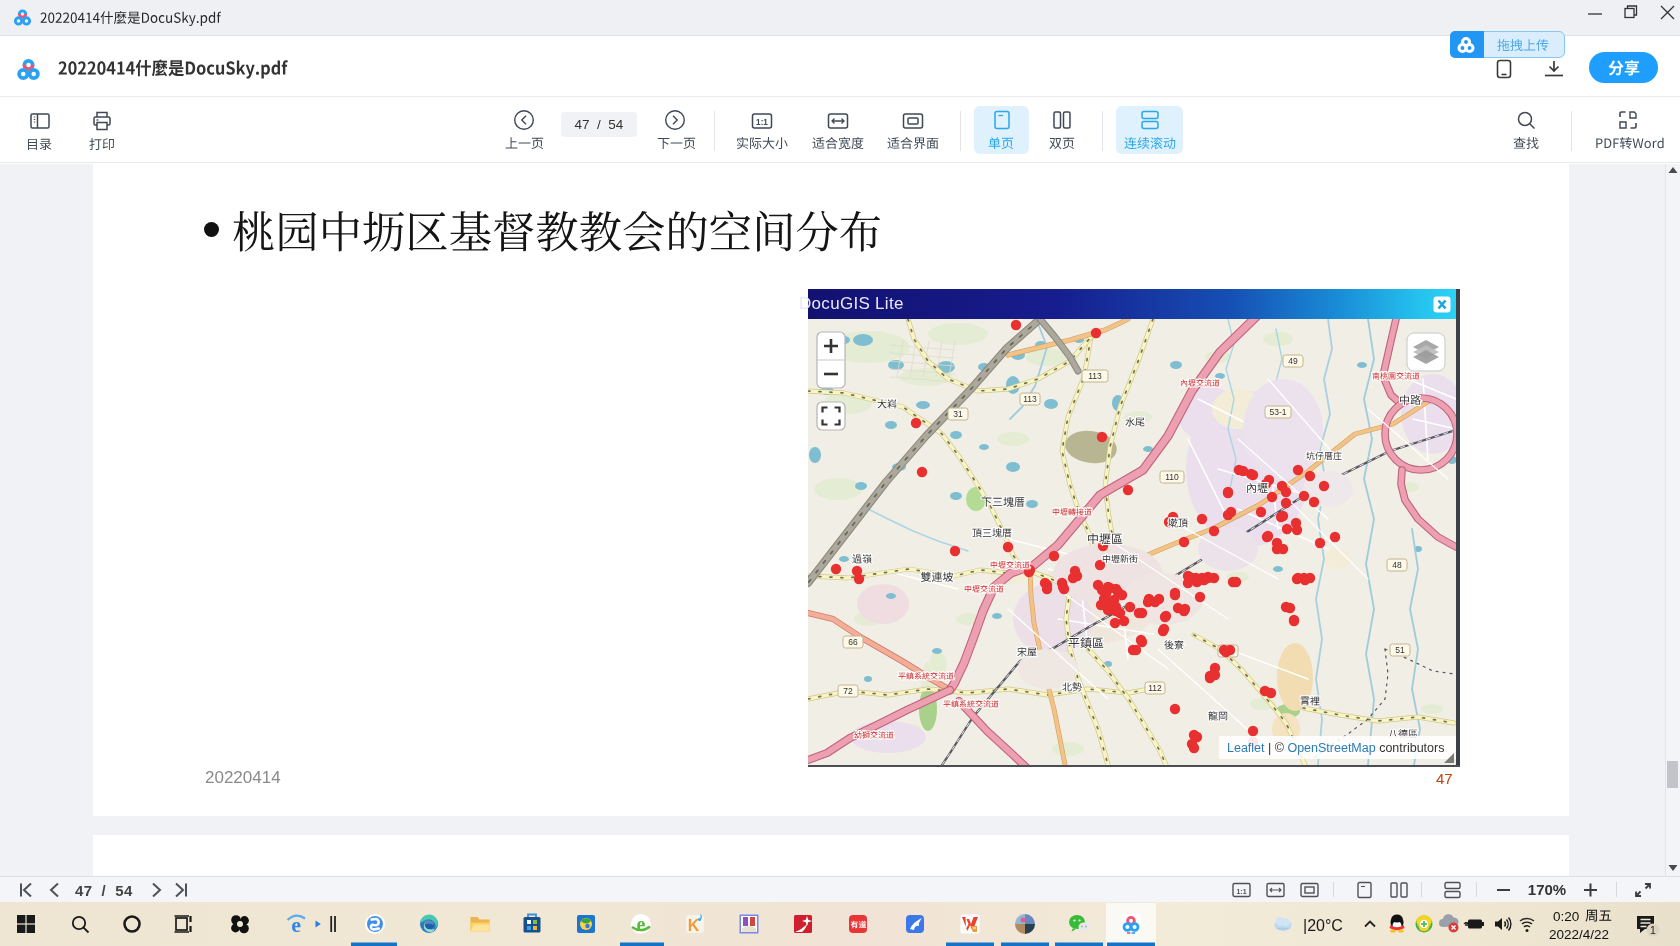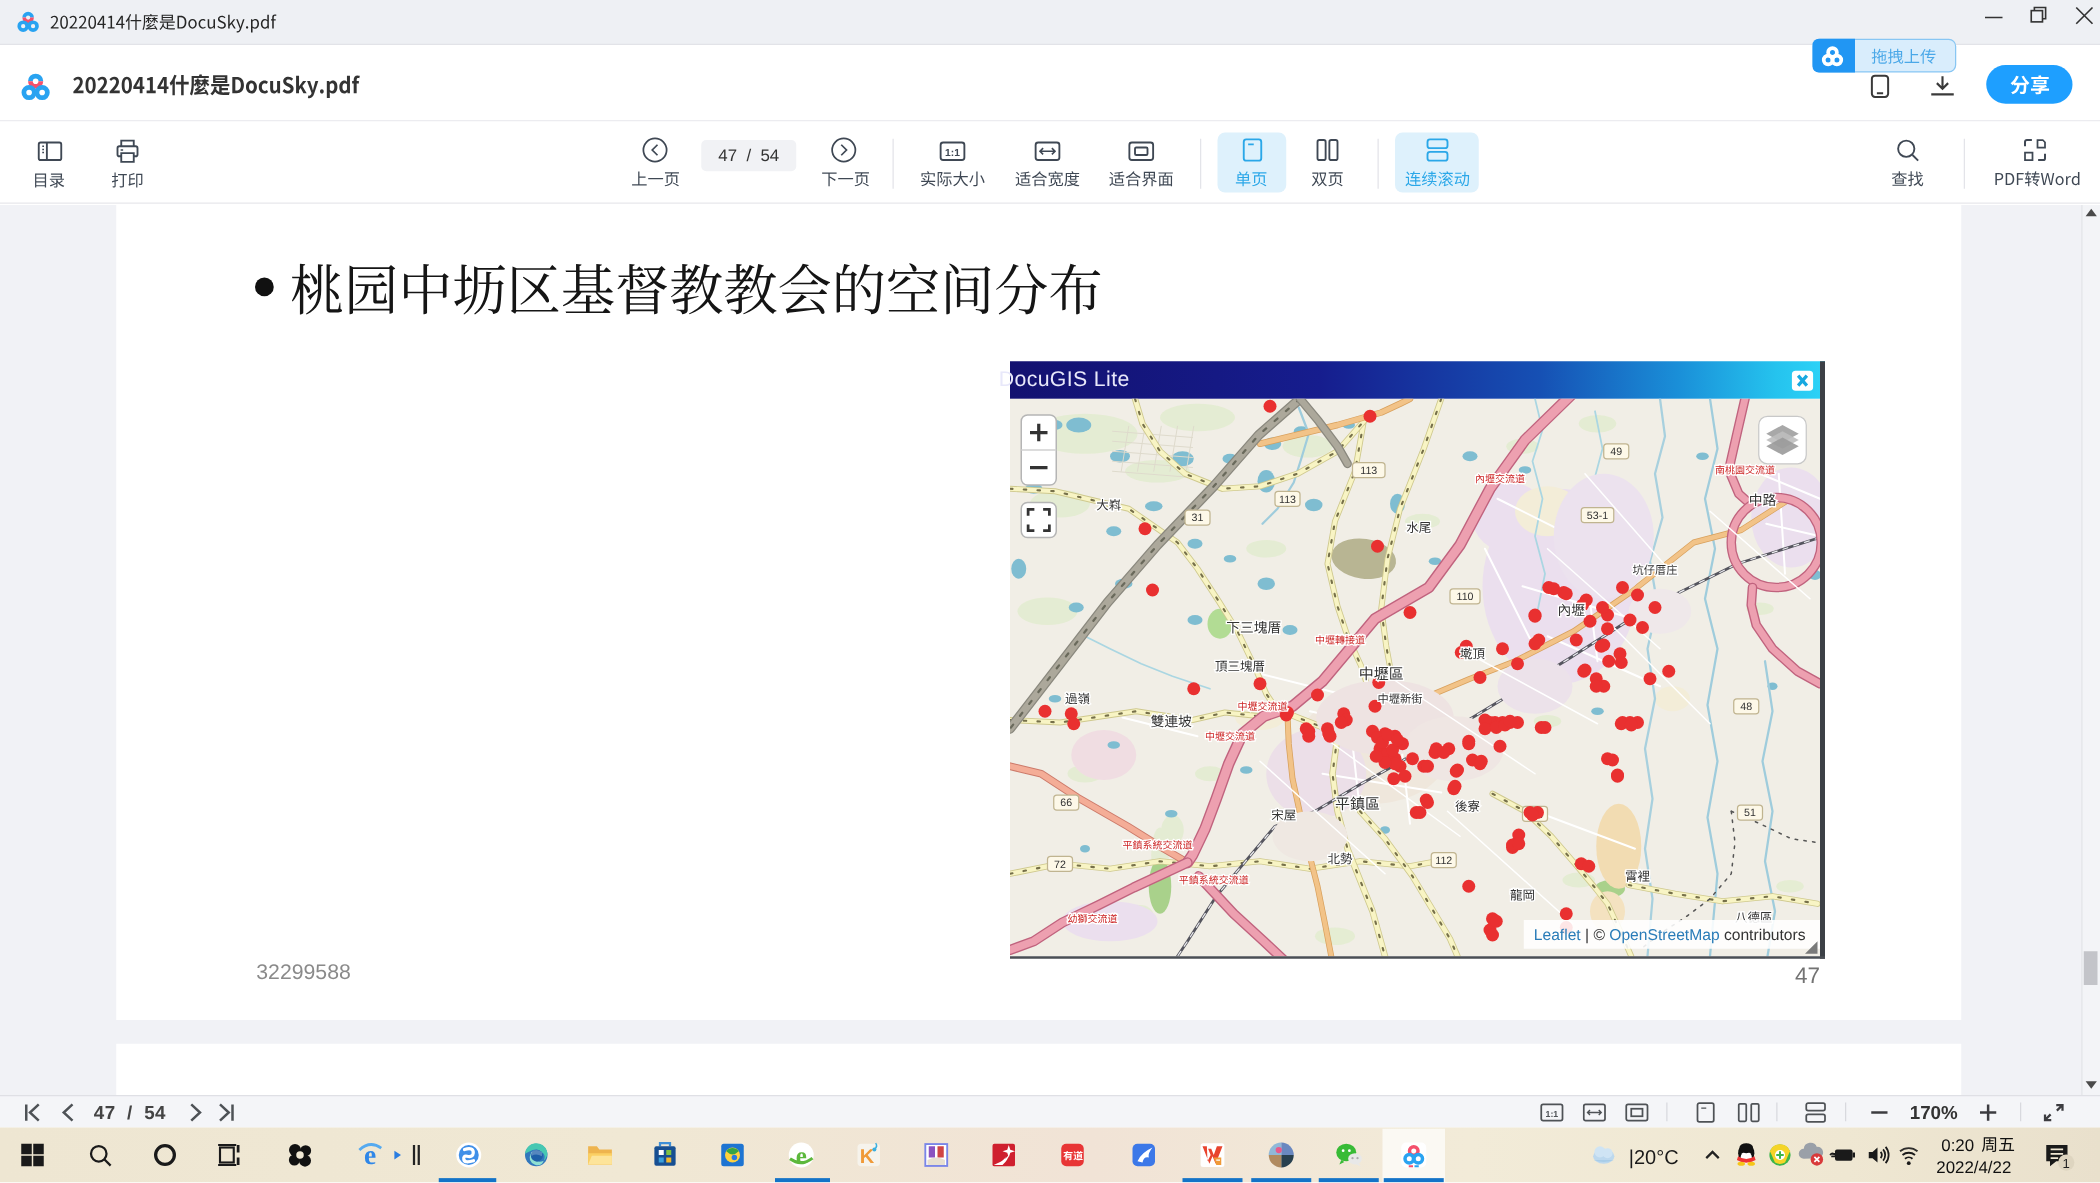--- a/index.html
+++ b/index.html
@@ -217,22 +217,22 @@
   </svg>
 <div class="abs" style="left:0;top:164px;width:1665px;height:712px;background:#f1f2f6"></div>
 <div class="abs" style="left:93px;top:164px;width:1476px;height:652px;background:#fff"></div>
 <div class="abs" style="left:93px;top:835px;width:1476px;height:41px;background:#fff"></div>
 <div class="abs" style="left:204px;top:222px;width:15px;height:15px;background:#111;border-radius:50%"></div>
 <svg style="position:absolute;left:232.0px;top:204.0px;overflow:visible" width="650" height="57">
     <g transform="translate(0,44.00) scale(0.043340,-0.044000)">
       <path fill="#151515" d="M377 671 365 664C398 615 438 536 444 476C503 423 562 556 377 671ZM299 659 258 605H245V803C270 807 278 817 280 832L183 842V605H36L44 575H167C144 428 103 282 35 167L50 154C107 223 151 302 183 388V-80H196C218 -80 245 -64 245 -55V459C274 419 305 366 314 325C372 279 427 397 245 485V575H351C365 575 374 580 377 591C348 620 299 659 299 659ZM771 822 675 833V22C675 -26 690 -45 755 -45L819 -46C930 -46 960 -36 960 -8C960 4 954 10 932 19L929 132H916C908 87 897 33 891 22C887 15 882 13 875 13C866 12 846 12 820 12H768C740 12 735 19 735 40V365C782 319 832 256 848 205C917 157 959 301 735 393V484C793 527 855 583 887 617C907 611 921 619 926 628L841 682C820 642 776 574 735 518V795C760 799 769 808 771 822ZM611 824 516 834V378C436 323 358 271 325 251L379 182C388 188 393 200 392 211C442 265 484 314 516 350C514 160 459 29 294 -66L306 -80C512 15 575 157 576 361V797C601 800 609 810 611 824Z M1256 623 1264 593H1721C1735 593 1745 598 1748 609C1714 638 1663 676 1663 676L1617 623ZM1099 775V-76H1110C1139 -76 1163 -59 1163 -50V-8H1836V-66H1845C1868 -66 1900 -48 1900 -40V733C1920 737 1937 745 1944 753L1863 817L1826 775H1169L1099 809ZM1836 21H1163V746H1836ZM1208 467 1216 437H1381C1375 286 1342 188 1203 106L1210 92C1380 160 1437 260 1449 437H1537V174C1537 131 1547 116 1606 116H1668C1769 116 1793 128 1793 154C1793 166 1790 174 1771 181L1768 301H1755C1746 250 1736 197 1730 184C1726 176 1723 174 1716 174C1709 173 1691 173 1669 173H1622C1600 173 1598 176 1598 187V437H1770C1785 437 1794 442 1797 453C1762 484 1709 523 1709 523L1661 467Z M2822 334H2530V599H2822ZM2567 827 2463 838V628H2179L2106 662V210H2117C2145 210 2172 226 2172 233V305H2463V-78H2476C2502 -78 2530 -62 2530 -51V305H2822V222H2832C2854 222 2888 237 2889 243V586C2909 590 2925 598 2932 606L2849 670L2812 628H2530V799C2556 803 2564 813 2567 827ZM2172 334V599H2463V334Z M3719 685 3622 696V555V502H3473L3482 472H3621C3614 284 3578 73 3400 -68L3414 -82C3631 50 3674 277 3682 472H3844C3838 194 3824 49 3797 20C3788 12 3781 9 3763 9C3745 9 3692 14 3660 16L3659 -1C3689 -6 3720 -15 3732 -25C3744 -35 3747 -53 3747 -72C3783 -72 3819 -60 3843 -34C3884 10 3900 156 3906 465C3928 467 3940 472 3947 480L3872 542L3835 502H3683L3684 552V659C3709 661 3717 672 3719 685ZM3882 822 3835 763H3472L3398 796V477C3398 271 3368 80 3201 -71L3215 -83C3433 63 3460 284 3460 478V733H3942C3956 733 3966 738 3969 749C3935 780 3882 822 3882 822ZM3293 612 3251 554H3229V789C3255 793 3263 802 3266 816L3165 827V554H3033L3041 525H3165V199C3107 178 3059 161 3031 153L3081 70C3090 74 3097 84 3100 96C3216 163 3303 218 3362 257L3356 270L3229 222V525H3343C3357 525 3366 530 3369 541C3341 570 3293 612 3293 612Z M4839 816 4795 759H4185L4107 793V5C4096 -1 4085 -9 4079 -16L4155 -66L4181 -28H4930C4944 -28 4953 -23 4956 -12C4922 20 4867 64 4867 64L4818 1H4173V730H4895C4908 730 4917 735 4920 746C4890 776 4839 816 4839 816ZM4788 622 4689 670C4654 588 4611 510 4562 438C4497 489 4415 544 4312 603L4298 592C4366 536 4449 463 4526 386C4442 272 4346 176 4254 110L4265 96C4373 156 4477 239 4568 344C4636 274 4695 203 4728 146C4803 102 4829 212 4612 398C4661 461 4706 531 4745 608C4769 604 4783 611 4788 622Z M5654 837V719H5345V799C5370 803 5379 813 5382 827L5280 837V719H5086L5095 690H5280V348H5042L5051 319H5294C5235 227 5146 144 5037 85L5048 68C5190 126 5308 210 5380 319H5640C5703 215 5809 126 5921 82C5927 111 5944 130 5972 143L5974 155C5868 180 5739 239 5671 319H5933C5947 319 5957 324 5960 335C5926 367 5872 410 5872 410L5824 348H5720V690H5897C5910 690 5919 695 5922 706C5890 736 5838 778 5838 778L5792 719H5720V799C5745 803 5755 813 5757 827ZM5345 690H5654V597H5345ZM5464 270V148H5245L5253 119H5464V-26H5088L5097 -54H5890C5903 -54 5913 -49 5916 -38C5882 -7 5824 36 5824 36L5776 -26H5531V119H5728C5742 119 5751 124 5754 135C5724 163 5676 201 5676 201L5633 148H5531V235C5553 237 5561 247 5563 260ZM5345 348V444H5654V348ZM5345 567H5654V474H5345Z M6250 538 6164 576C6134 498 6087 429 6044 388L6056 376C6113 405 6170 458 6211 523C6232 520 6245 528 6250 538ZM6377 569 6366 561C6398 529 6440 473 6456 433C6517 391 6567 510 6377 569ZM6485 681 6441 627H6326V712H6493C6507 712 6516 717 6519 728C6490 756 6445 791 6445 791L6404 741H6326V801C6351 804 6361 813 6363 827L6264 838V627H6061L6069 598H6272V368H6282C6314 368 6334 381 6334 385V598H6538C6552 598 6562 603 6565 614C6534 643 6485 681 6485 681ZM6816 759H6534L6543 729H6589C6611 648 6643 580 6686 525C6625 466 6547 418 6450 383L6458 368C6565 396 6650 436 6718 488C6767 437 6828 398 6903 367C6912 396 6932 414 6959 418L6961 428C6884 450 6816 482 6760 525C6819 580 6861 646 6892 721C6915 723 6925 725 6933 734L6860 799ZM6817 729C6795 666 6763 610 6720 560C6673 606 6636 662 6613 729ZM6720 320V237H6275V320ZM6275 -59V-21H6720V-76H6730C6752 -76 6784 -60 6785 -54V311C6802 314 6817 321 6823 328L6746 388L6711 349H6281L6211 382V-82H6221C6249 -82 6275 -66 6275 -59ZM6275 8V94H6720V8ZM6275 123V207H6720V123Z M7039 554 7047 524H7319C7292 488 7263 453 7232 419H7082L7091 389H7204C7150 335 7092 285 7029 243L7040 231C7121 275 7193 329 7258 389H7384C7368 364 7347 335 7326 312L7279 317V216C7182 202 7101 190 7055 186L7089 107C7099 109 7108 117 7112 129L7279 169V21C7279 7 7274 2 7256 2C7236 2 7134 9 7134 9V-6C7178 -12 7203 -20 7218 -30C7231 -41 7236 -58 7239 -78C7331 -69 7342 -36 7342 17V185C7421 205 7487 223 7542 239L7539 255L7342 225V282C7365 286 7374 293 7376 307L7357 309C7395 332 7433 362 7459 382C7479 384 7491 386 7499 392L7428 457L7391 419H7289C7323 453 7355 488 7383 524H7533C7547 524 7556 529 7559 540C7530 568 7484 605 7484 605L7442 554H7407C7461 625 7504 697 7537 765C7563 761 7572 765 7578 777L7485 818C7470 780 7453 741 7432 702C7404 728 7363 761 7363 761L7323 709H7303V799C7327 803 7338 812 7340 827L7240 836V709H7085L7093 681H7240V554ZM7421 682C7397 639 7371 596 7341 554H7303V681H7412ZM7641 835C7614 640 7552 448 7479 318L7494 308C7537 357 7574 418 7607 485C7624 386 7648 292 7685 209C7616 99 7514 8 7365 -65L7374 -79C7528 -22 7637 54 7713 150C7762 61 7828 -15 7918 -74C7927 -43 7950 -28 7979 -23L7982 -14C7880 37 7804 109 7747 196C7819 305 7857 436 7877 590H7945C7959 590 7968 595 7971 606C7938 636 7885 679 7885 679L7838 620H7663C7682 674 7698 730 7711 788C7733 789 7745 798 7748 811ZM7712 257C7671 335 7643 424 7623 519C7633 542 7643 566 7652 590H7802C7789 465 7762 354 7712 257Z M8039 554 8047 524H8319C8292 488 8263 453 8232 419H8082L8091 389H8204C8150 335 8092 285 8029 243L8040 231C8121 275 8193 329 8258 389H8384C8368 364 8347 335 8326 312L8279 317V216C8182 202 8101 190 8055 186L8089 107C8099 109 8108 117 8112 129L8279 169V21C8279 7 8274 2 8256 2C8236 2 8134 9 8134 9V-6C8178 -12 8203 -20 8218 -30C8231 -41 8236 -58 8239 -78C8331 -69 8342 -36 8342 17V185C8421 205 8487 223 8542 239L8539 255L8342 225V282C8365 286 8374 293 8376 307L8357 309C8395 332 8433 362 8459 382C8479 384 8491 386 8499 392L8428 457L8391 419H8289C8323 453 8355 488 8383 524H8533C8547 524 8556 529 8559 540C8530 568 8484 605 8484 605L8442 554H8407C8461 625 8504 697 8537 765C8563 761 8572 765 8578 777L8485 818C8470 780 8453 741 8432 702C8404 728 8363 761 8363 761L8323 709H8303V799C8327 803 8338 812 8340 827L8240 836V709H8085L8093 681H8240V554ZM8421 682C8397 639 8371 596 8341 554H8303V681H8412ZM8641 835C8614 640 8552 448 8479 318L8494 308C8537 357 8574 418 8607 485C8624 386 8648 292 8685 209C8616 99 8514 8 8365 -65L8374 -79C8528 -22 8637 54 8713 150C8762 61 8828 -15 8918 -74C8927 -43 8950 -28 8979 -23L8982 -14C8880 37 8804 109 8747 196C8819 305 8857 436 8877 590H8945C8959 590 8968 595 8971 606C8938 636 8885 679 8885 679L8838 620H8663C8682 674 8698 730 8711 788C8733 789 8745 798 8748 811ZM8712 257C8671 335 8643 424 8623 519C8633 542 8643 566 8652 590H8802C8789 465 8762 354 8712 257Z M9519 785C9593 647 9746 520 9908 441C9916 465 9939 486 9967 491L9969 505C9794 573 9628 677 9538 797C9562 799 9574 804 9578 816L9464 842C9408 704 9203 511 9036 420L9044 406C9229 489 9424 647 9519 785ZM9659 556 9611 496H9245L9253 467H9723C9737 467 9746 472 9748 483C9714 515 9659 556 9659 556ZM9819 382 9768 319H9082L9091 290H9885C9900 290 9910 295 9913 306C9877 339 9819 382 9819 382ZM9613 196 9602 187C9645 147 9698 93 9741 39C9535 28 9341 19 9225 16C9325 74 9437 159 9498 220C9519 215 9533 223 9538 232L9443 287C9395 214 9272 82 9178 28C9169 24 9150 20 9150 20L9184 -67C9191 -65 9198 -59 9204 -50C9430 -27 9624 -1 9757 18C9779 -11 9798 -40 9809 -65C9893 -115 9929 56 9613 196Z M10545 455 10534 448C10584 395 10644 308 10655 240C10728 184 10786 347 10545 455ZM10333 813 10228 837C10219 784 10202 712 10190 661H10157L10090 693V-47H10101C10129 -47 10152 -32 10152 -24V58H10361V-18H10370C10393 -18 10423 -1 10424 6V619C10444 623 10461 631 10467 639L10388 701L10351 661H10224C10247 701 10276 753 10296 792C10316 792 10329 799 10333 813ZM10361 631V381H10152V631ZM10152 352H10361V87H10152ZM10706 807 10603 837C10570 683 10507 530 10443 431L10457 421C10512 476 10561 549 10603 632H10847C10840 290 10825 62 10788 25C10777 14 10769 11 10749 11C10726 11 10654 18 10608 23L10607 5C10648 -2 10691 -14 10706 -25C10721 -36 10726 -55 10726 -76C10774 -76 10814 -62 10841 -28C10889 30 10906 253 10913 623C10936 625 10948 630 10956 639L10877 706L10836 661H10617C10636 701 10653 744 10668 787C10690 786 10702 796 10706 807Z M11413 554C11441 552 11453 558 11458 568L11370 619C11317 551 11177 423 11077 359L11087 347C11204 398 11338 488 11413 554ZM11585 602 11575 590C11670 540 11803 444 11854 370C11945 337 11952 516 11585 602ZM11438 850 11428 843C11460 811 11493 753 11497 708C11566 654 11632 800 11438 850ZM11154 746 11137 745C11145 674 11111 608 11070 584C11050 572 11036 551 11045 529C11057 506 11093 507 11118 526C11147 546 11174 592 11171 661H11843C11833 619 11817 563 11804 527L11817 521C11853 554 11899 610 11923 649C11943 650 11954 652 11961 659L11883 735L11838 691H11168C11165 708 11161 726 11154 746ZM11856 65 11806 2H11533V299H11839C11852 299 11862 304 11864 315C11831 345 11778 385 11778 385L11732 328H11147L11156 299H11467V2H11051L11059 -28H11919C11933 -28 11944 -23 11947 -12C11912 21 11856 65 11856 65Z M12177 844 12166 836C12210 792 12266 718 12284 662C12356 615 12404 761 12177 844ZM12216 697 12115 708V-78H12127C12152 -78 12179 -64 12179 -54V669C12205 673 12213 682 12216 697ZM12623 178H12372V350H12623ZM12310 598V51H12320C12352 51 12372 69 12372 74V148H12623V69H12633C12656 69 12685 86 12686 93V530C12703 533 12717 540 12722 546L12649 604L12614 567H12382ZM12623 537V380H12372V537ZM12814 754H12388L12397 724H12824V31C12824 14 12818 7 12797 7C12775 7 12658 17 12658 17V0C12708 -6 12736 -14 12753 -26C12768 -36 12775 -54 12778 -74C12876 -64 12888 -29 12888 23V712C12908 716 12925 724 12932 732L12847 796Z M13454 798 13351 837C13301 681 13186 494 13031 379L13042 367C13224 467 13349 640 13414 785C13439 782 13448 788 13454 798ZM13676 822 13609 844 13599 838C13650 617 13745 471 13908 376C13921 402 13946 422 13973 427L13975 438C13814 500 13700 635 13644 777C13658 794 13669 809 13676 822ZM13474 436H13177L13186 407H13399C13390 263 13350 84 13083 -64L13096 -80C13401 59 13454 245 13471 407H13706C13696 200 13676 46 13645 17C13634 8 13625 6 13606 6C13583 6 13501 13 13454 17L13453 0C13495 -6 13543 -17 13559 -29C13575 -39 13579 -58 13579 -76C13625 -76 13665 -65 13692 -39C13737 5 13762 168 13771 399C13793 400 13805 406 13812 413L13736 477L13696 436Z M14511 592V443H14331L14297 458C14340 515 14376 576 14406 636H14928C14942 636 14953 641 14956 652C14920 684 14862 729 14862 729L14811 665H14420C14440 709 14457 752 14471 793C14498 792 14507 798 14511 810L14405 842C14391 785 14371 725 14346 665H14052L14060 636H14333C14267 487 14167 340 14035 236L14045 225C14127 275 14196 337 14255 406V-6H14266C14297 -6 14318 11 14318 17V414H14511V-79H14524C14548 -79 14576 -64 14576 -55V414H14779V102C14779 87 14774 81 14755 81C14734 81 14635 89 14635 89V72C14679 67 14704 58 14719 47C14731 37 14737 19 14740 -2C14833 8 14843 42 14843 93V402C14863 406 14880 414 14886 422L14802 484L14769 443H14576V557C14598 561 14606 569 14609 582Z"></path>
     </g>
   </svg>
-<div class="abs" style="left:205px;top:768px;font-size:17px;color:#8a8a8a">32299588</div>
-<div class="abs" style="left:1436px;top:770px;font-size:18px;color:#737373">47</div>
+<div class="abs" style="left:205px;top:768px;font-size:17px;color:#8a8a8a">20220414</div>
+<div class="abs" style="left:1436px;top:770px;font-size:15px;color:#c2410c">47</div>
 <div class="abs" style="left:808px;top:289px;width:652px;height:30px;background:linear-gradient(90deg,#131170 0%,#161d8e 38%,#1650b4 65%,#1a8fd8 82%,#25c3ee 94%,#2dd3f7 100%)"></div>
 <div class="abs" style="left:799px;top:294px;font-size:17px;color:#e8e8fa;letter-spacing:.3px">DocuGIS Lite</div>
 <svg class="abs" style="left:1433px;top:296px" width="18" height="17" viewBox="0 0 18 17">
     <rect x="0.5" y="0.5" width="17" height="16" rx="3" fill="#fefefe"></rect>
     <path d="M5.5 4.5 L12.5 12.5 M12.5 4.5 L5.5 12.5" stroke="#17a8e0" stroke-width="2.6"></path>
   </svg>
 <svg class="abs" style="left:808px;top:319px" width="648" height="446" viewBox="0 0 648 446">
 <rect width="648" height="446" fill="#f1eee6"></rect>
 <g style="filter:blur(0.35px)">
       <g opacity="0.7">

